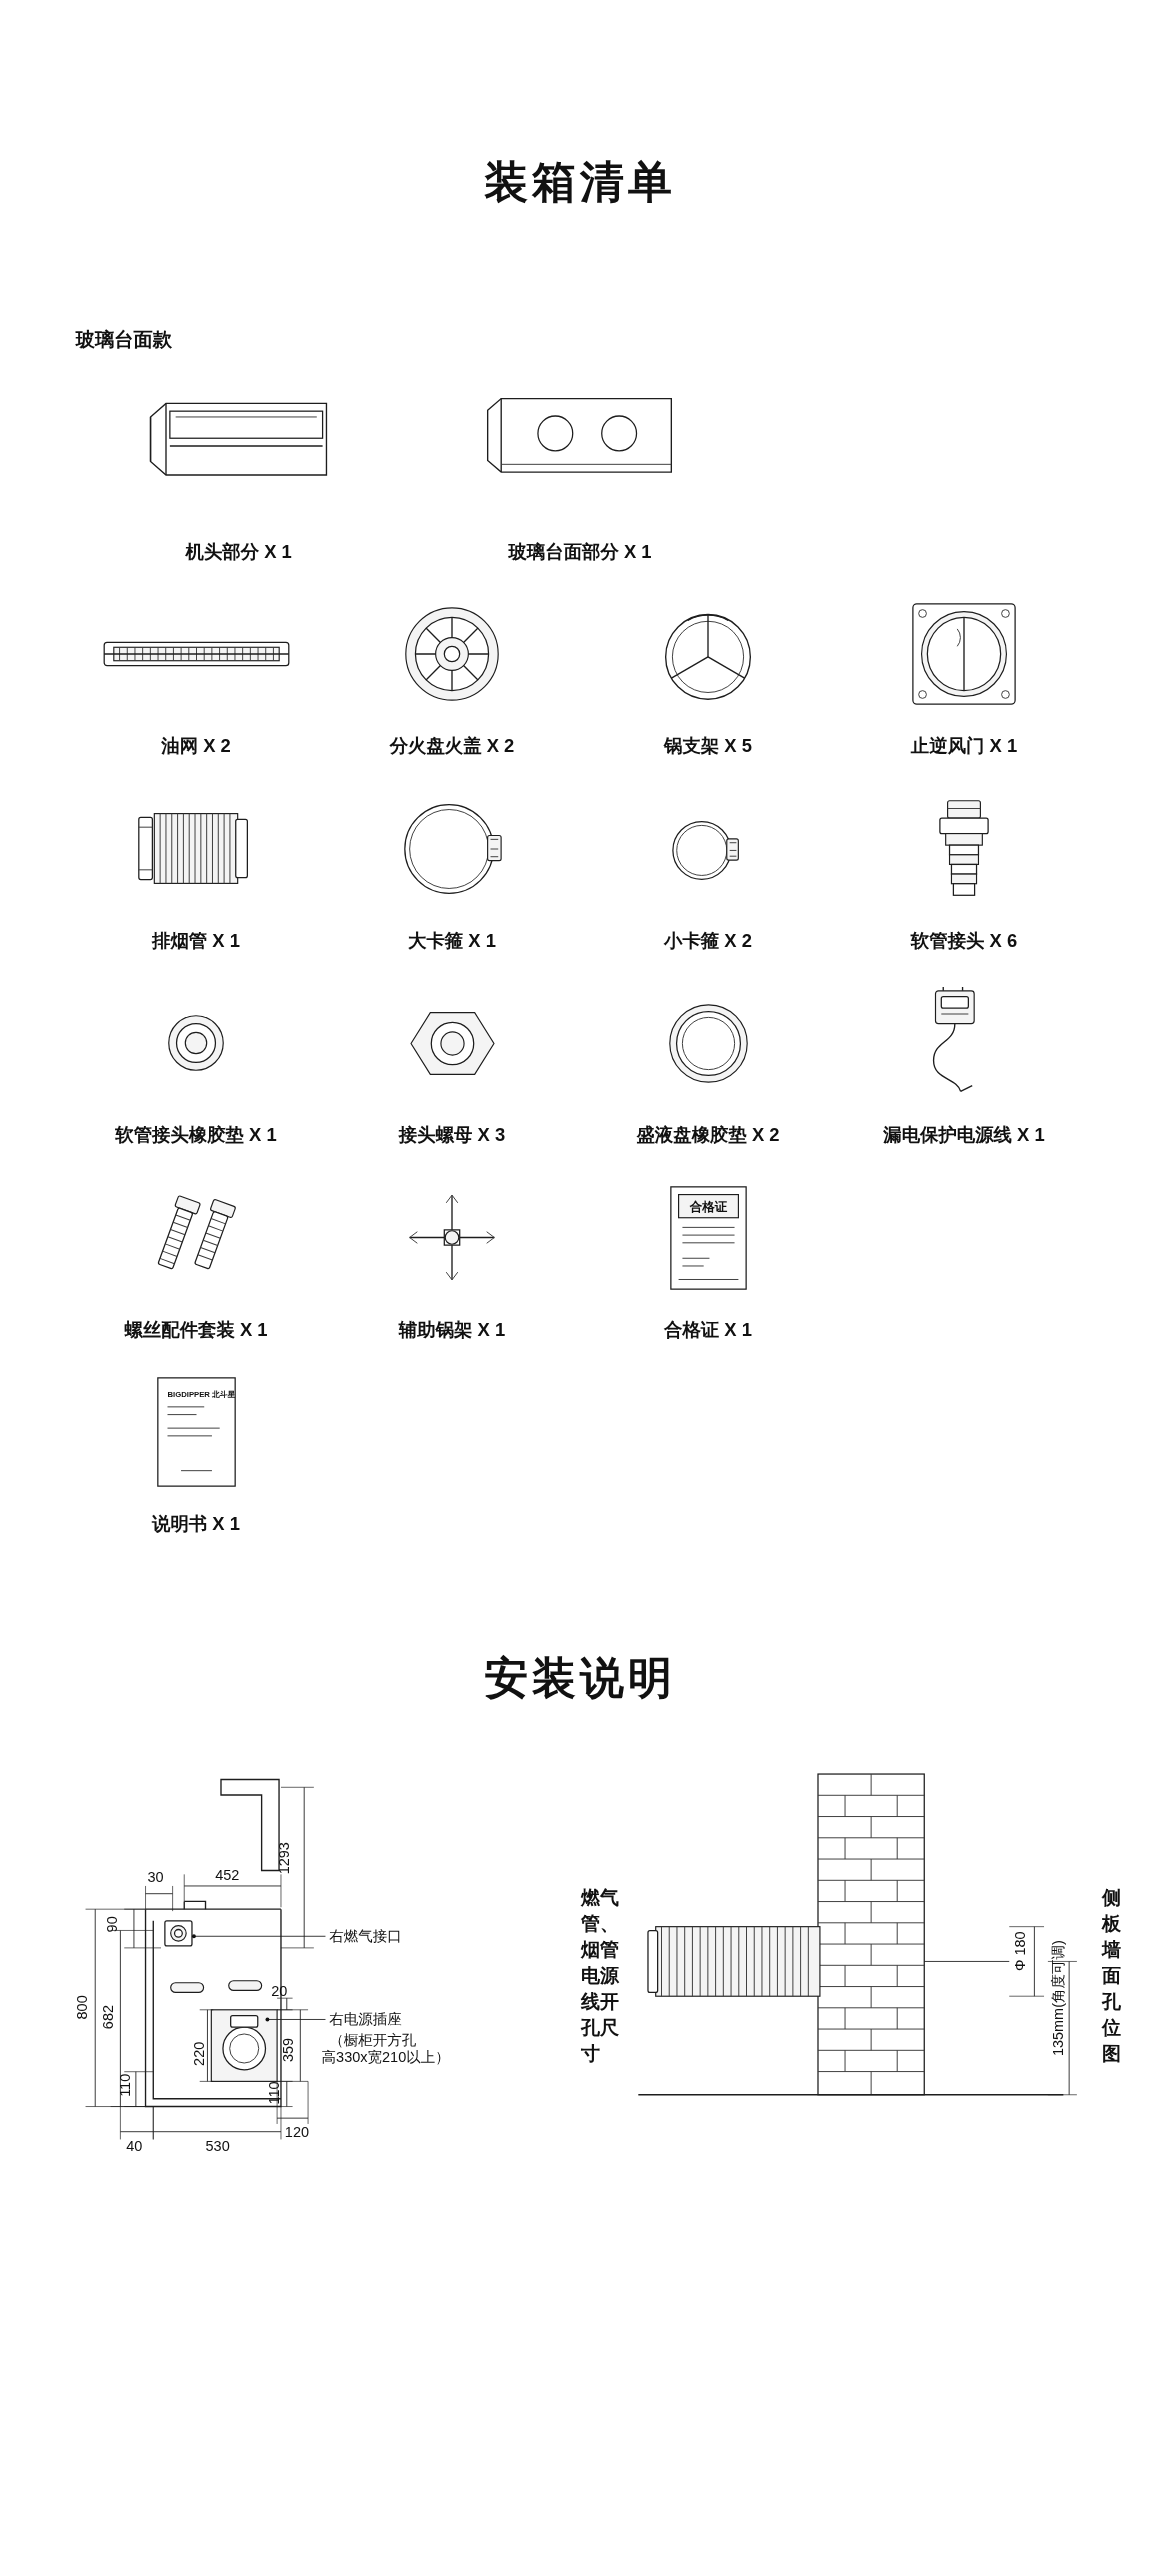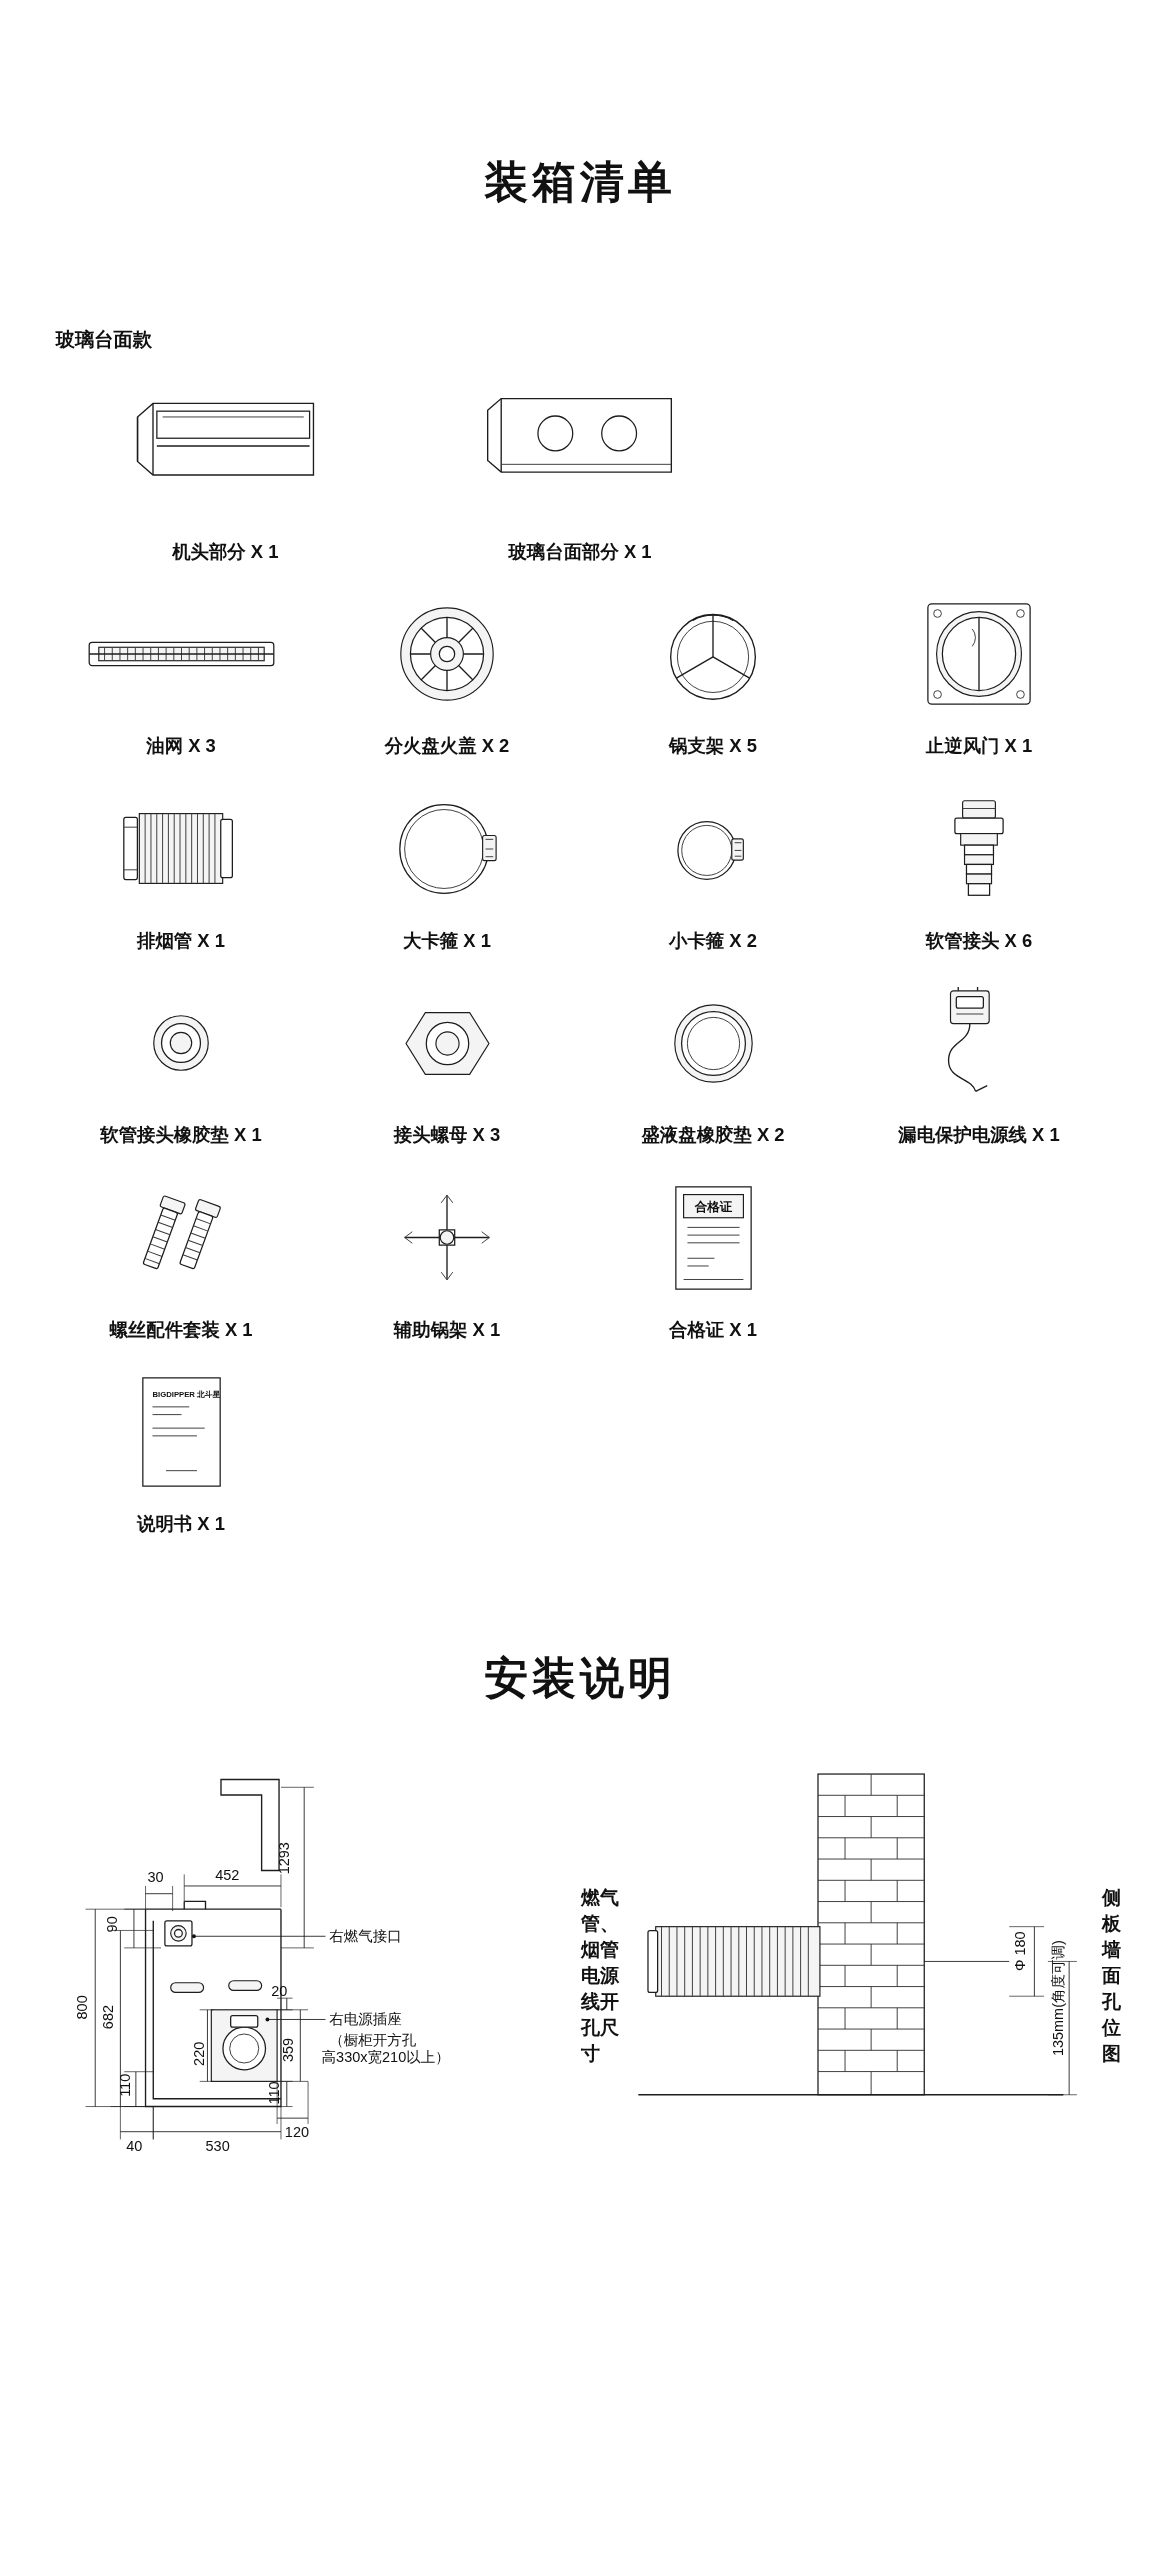--- a/index.html
+++ b/index.html
@@ -17,21 +17,21 @@
     text-align:center;
     font-size:44px;
     font-weight:700;
     letter-spacing:3.9px;
     color:#111;
   }
   #packing-title{padding-top:124px;}
   #install-title{padding-top:58px;}
 
   
-  .packing-wrap{padding:0 48px;}
+  .packing-wrap{padding:0 68px;}
   .subtitle{
     font-size:19.3px;
     font-weight:700;
     color:#111;
     margin:114px 0 11.6px 7.7px;
   }
   .grid{
     display:flex;
     flex-wrap:wrap;
   }
@@ -139,21 +139,21 @@
         <div class="art">
           <svg width="193" height="50" viewBox="0 0 200 52">
             <rect class="fillwhite" x="4" y="14" width="192" height="24" rx="3"></rect>
             <rect class="fillsoft" x="14" y="19" width="172" height="14"></rect>
             <g class="ln-thin">
               <path d="M20 19 L20 33 M28 19 L28 33 M36 19 L36 33 M44 19 L44 33 M52 19 L52 33 M60 19 L60 33 M68 19 L68 33 M76 19 L76 33 M84 19 L84 33 M92 19 L92 33 M100 19 L100 33 M108 19 L108 33 M116 19 L116 33 M124 19 L124 33 M132 19 L132 33 M140 19 L140 33 M148 19 L148 33 M156 19 L156 33 M164 19 L164 33 M172 19 L172 33 M180 19 L180 33"></path>
             </g>
             <path class="ln" d="M4 26 L196 26"></path>
           </svg>
         </div>
-        <div class="caption">油网 X 3</div>
+        <div class="caption">油网 X 2</div>
       </div>
 
       <div class="cell">
         <div class="art">
           <svg width="102" height="102" viewBox="0 0 106 106">
             <circle class="fillsoft" cx="53" cy="53" r="48"></circle>
             <circle class="fillwhite" cx="53" cy="53" r="38"></circle>
             <circle class="fillsoft" cx="53" cy="53" r="17"></circle>
             <circle class="fillwhite" cx="53" cy="53" r="8"></circle>
             <g class="ln">

